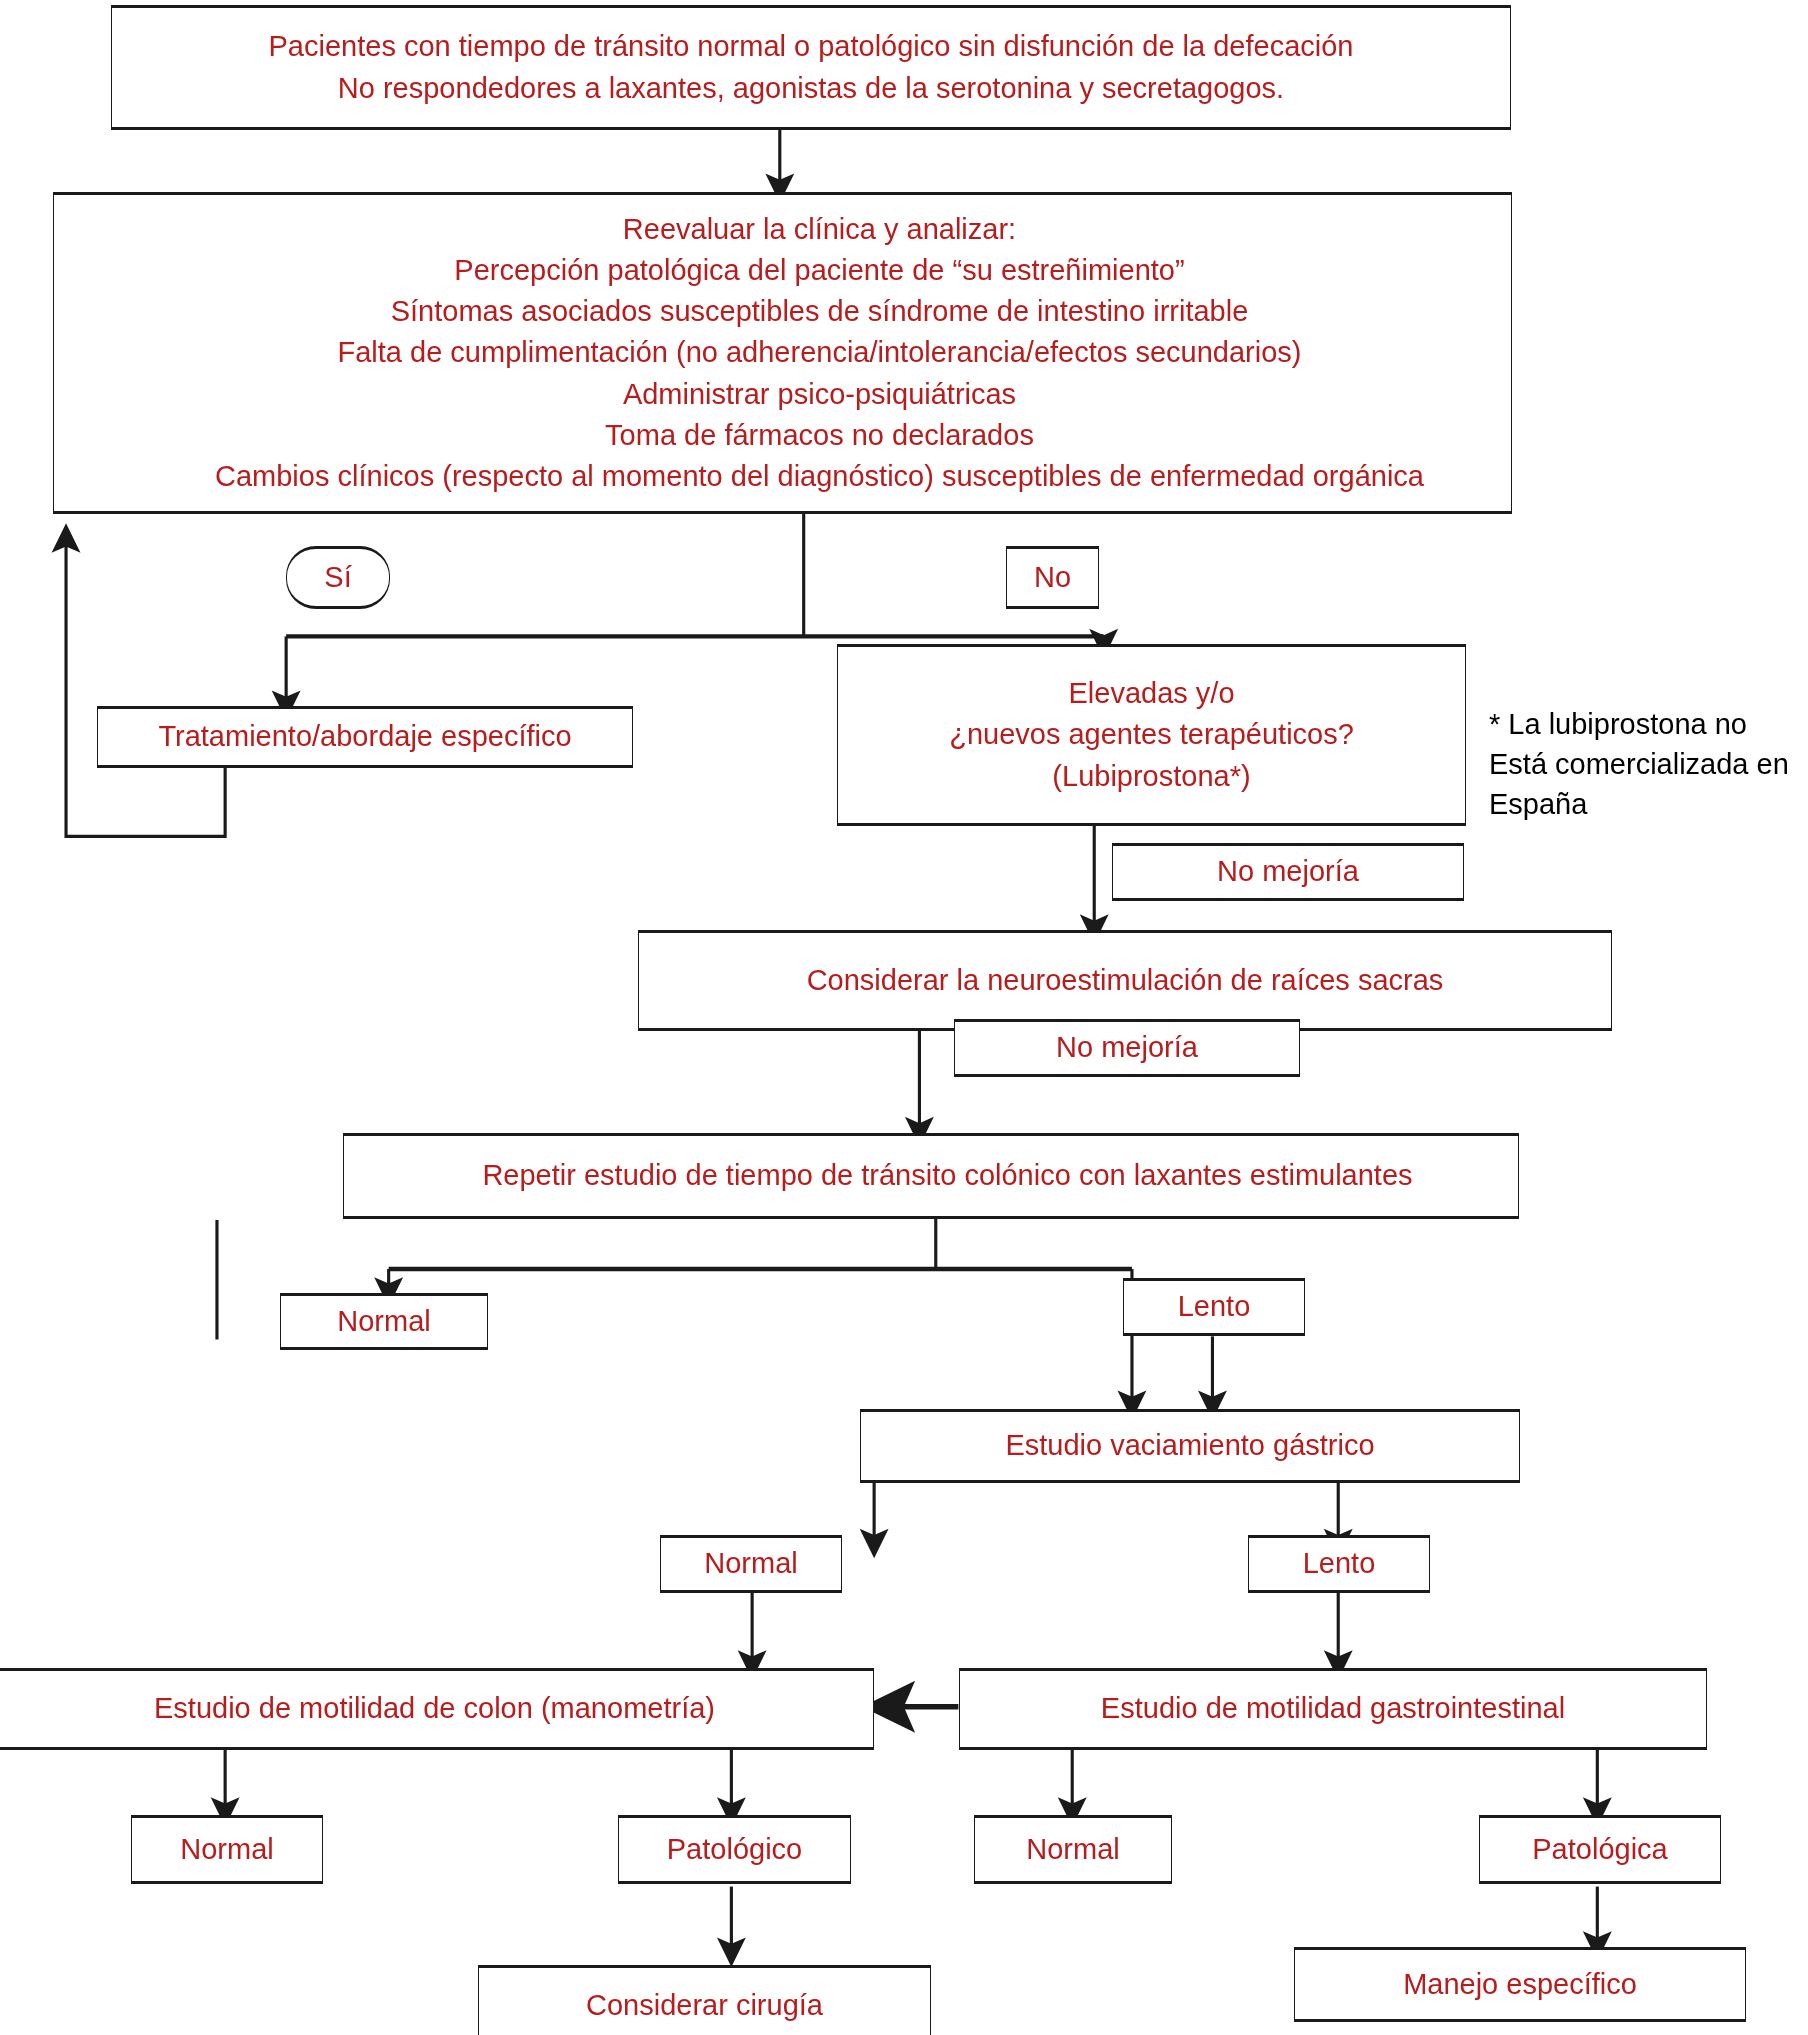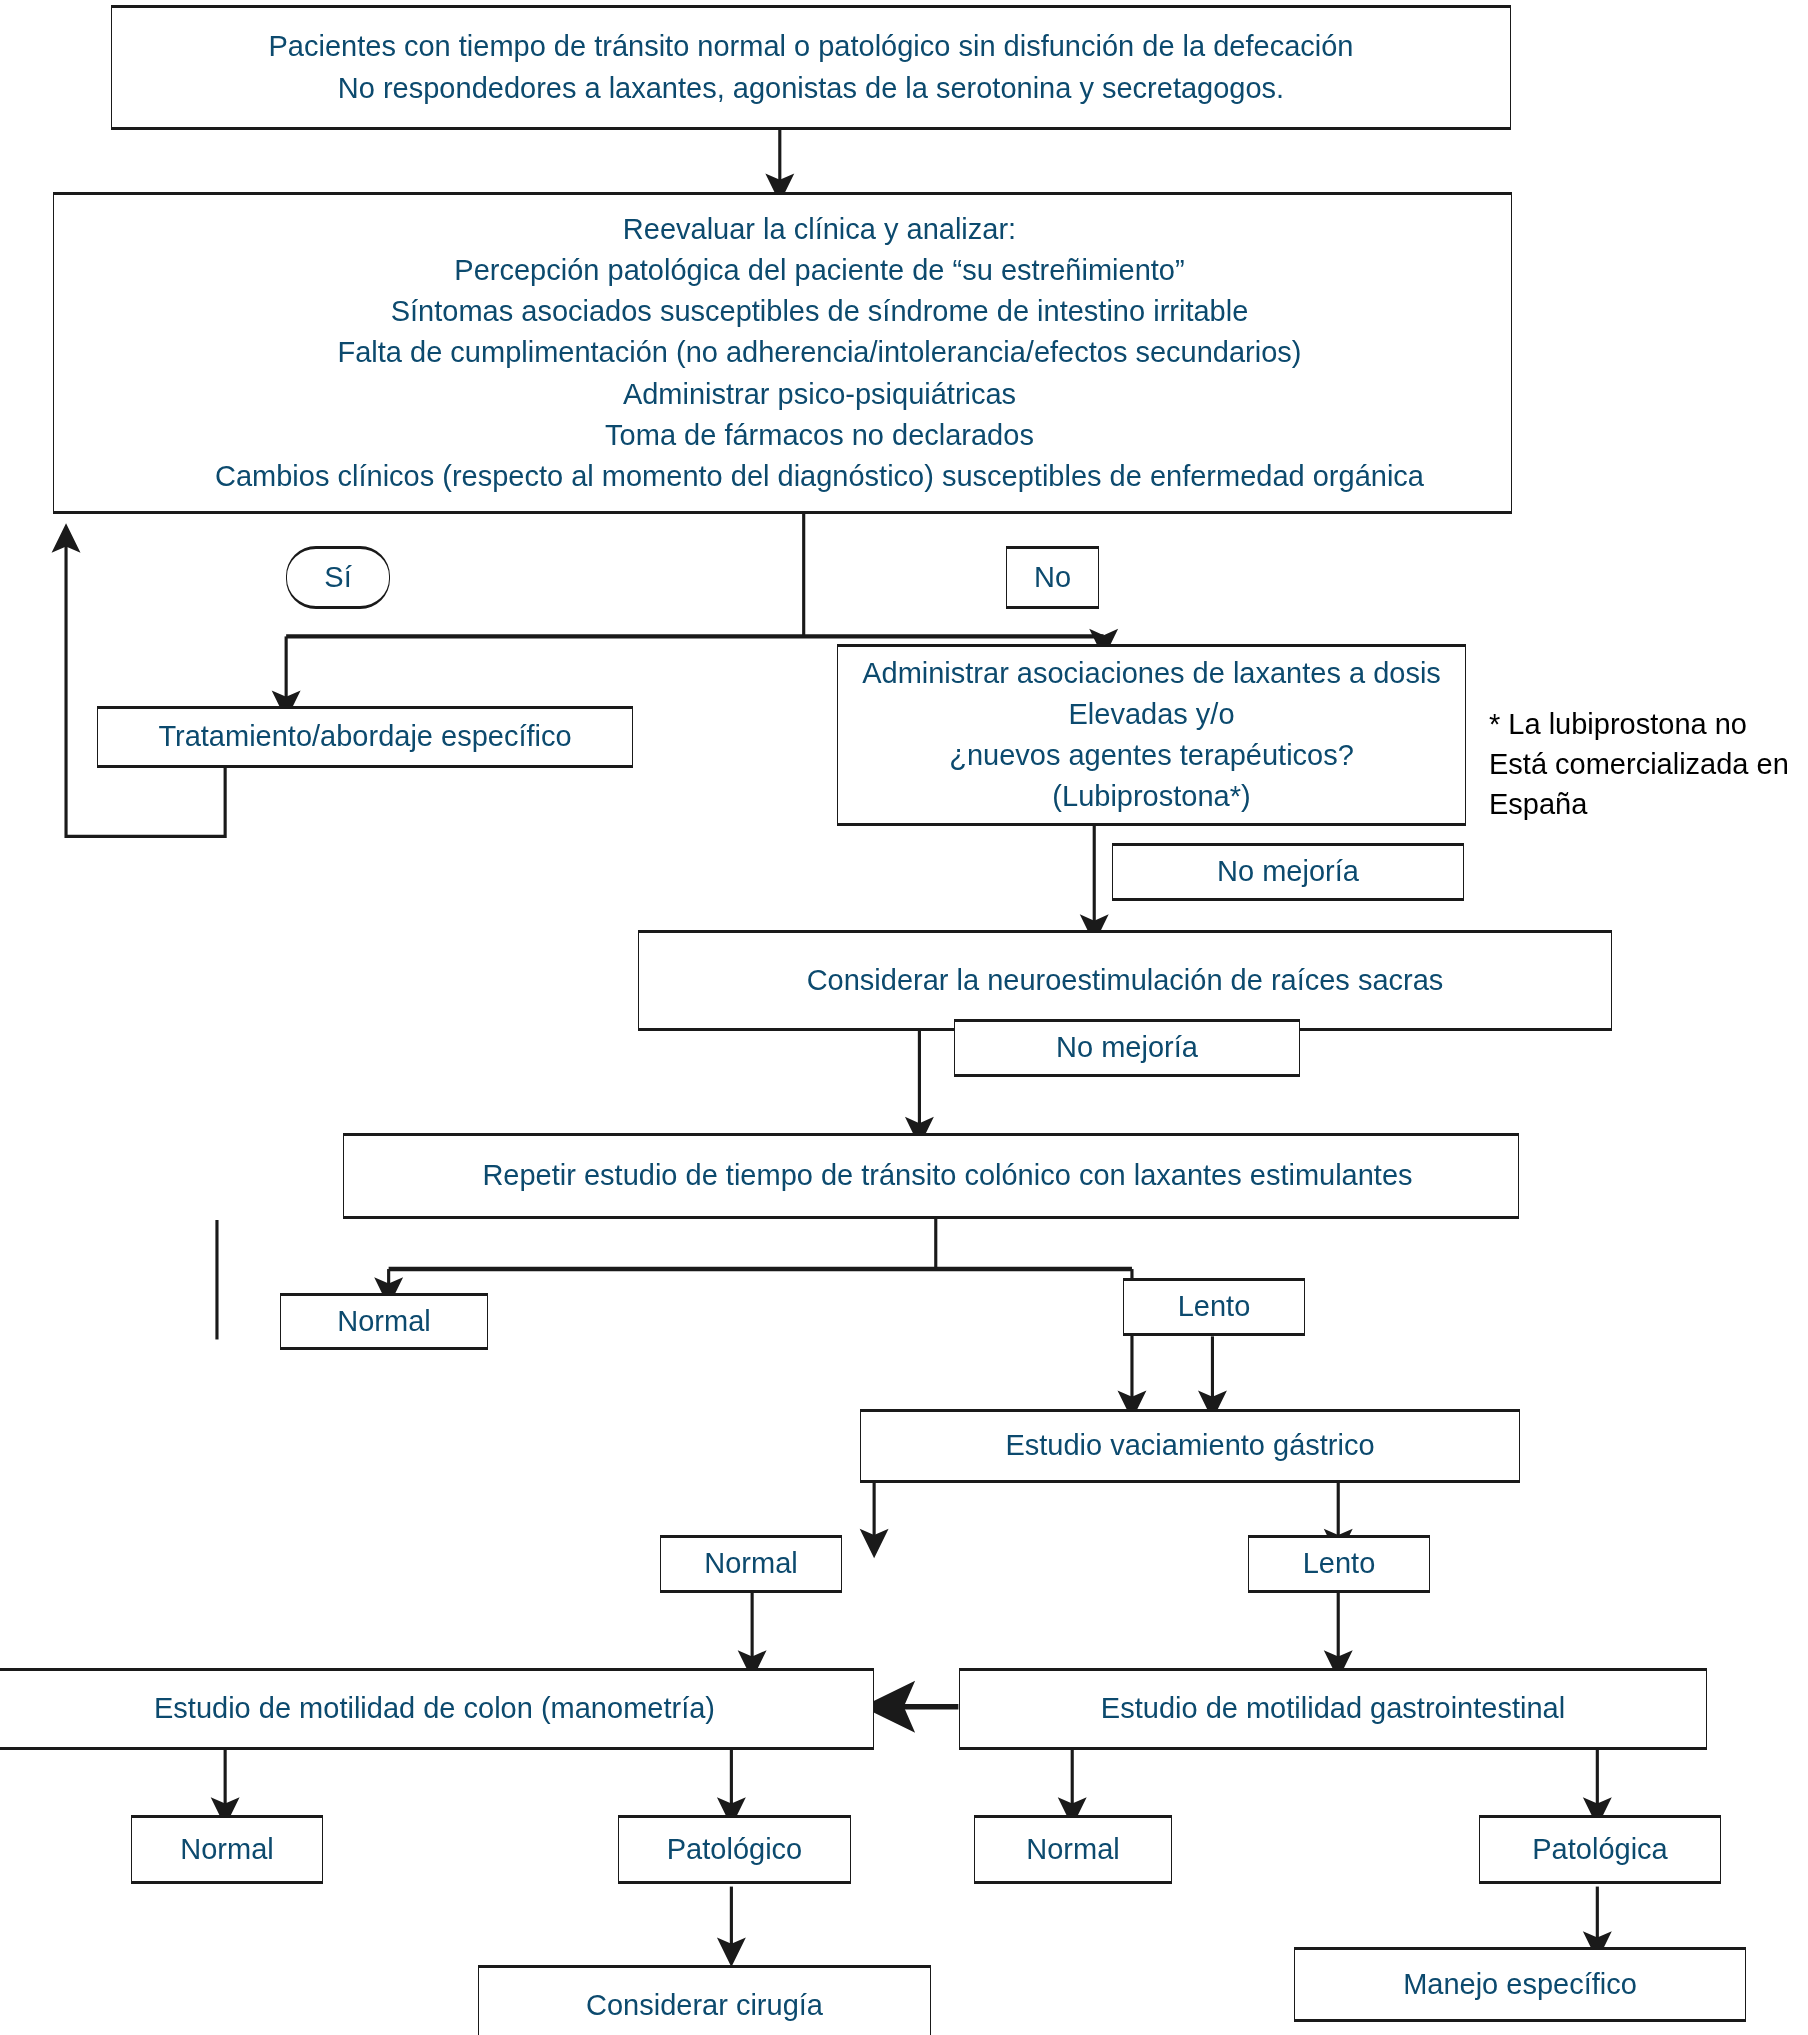--- a/index.html
+++ b/index.html
@@ -27,21 +27,21 @@
   .node-box {
     position: absolute;
     box-sizing: border-box;
     border: 1.9px solid #1a1a1a;
     background: #ffffff;
     display: flex;
     flex-direction: column;
     align-items: center;
     justify-content: center;
     text-align: center;
-    color: #0c4a6e;
+    color: #b91c1c;
     font-family: "Liberation Sans", sans-serif;
     line-height: 1.42;
   }
   .node-box.thick-tb {
     border-top-width: 3.8px;
     border-bottom-width: 3.8px;
   }
   .node-box .line {
     display: block;
     white-space: nowrap;
@@ -150,21 +150,20 @@
 
   <div class="node-box thick-tb fs-46" style="left:1006px; top:546px; width:93px; height:63px;">
     <span class="line">No</span>
   </div>
 
   <div class="node-box thick-tb fs-46" style="left:97px; top:706px; width:536px; height:62px;text-align:right;">
     <span class="line">Tratamiento/abordaje específico</span>
   </div>
 
   <div class="node-box thick-tb fs-46" style="left:837px; top:644px; width:629px; height:182px;">
-    <span class="line">Administrar asociaciones de laxantes a dosis</span>
     <span class="line">Elevadas y/o</span>
     <span class="line">¿nuevos agentes terapéuticos?</span>
     <span class="line">(Lubiprostona*)</span>
   </div>
 
   <div class="free-label fs-46" style="left:1489px; top:704px;">
     <span class="line">* La lubiprostona no</span><br>
     <span class="line">Está comercializada en</span><br>
     <span class="line">España</span>
   </div>

